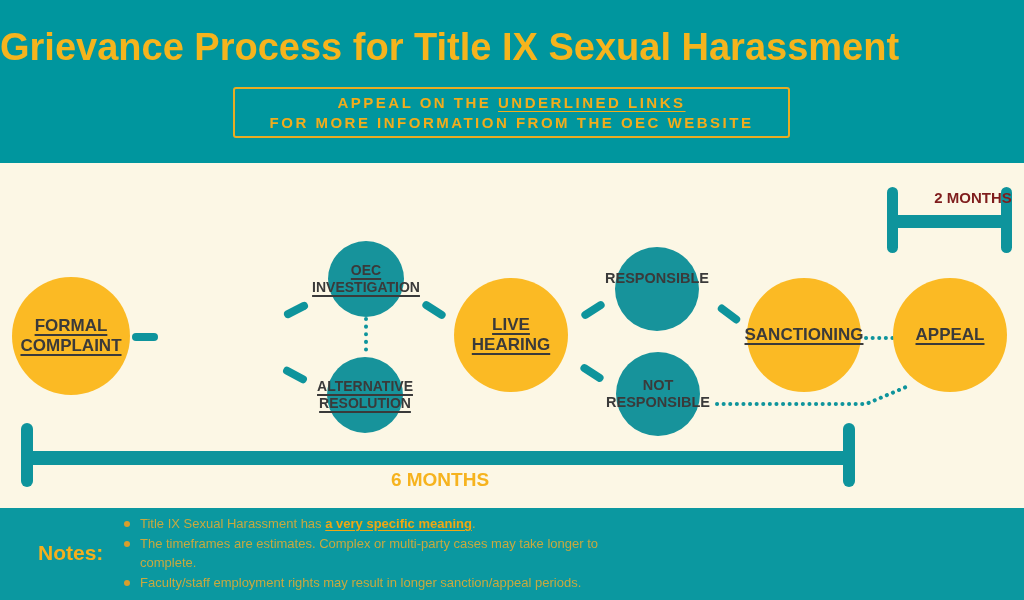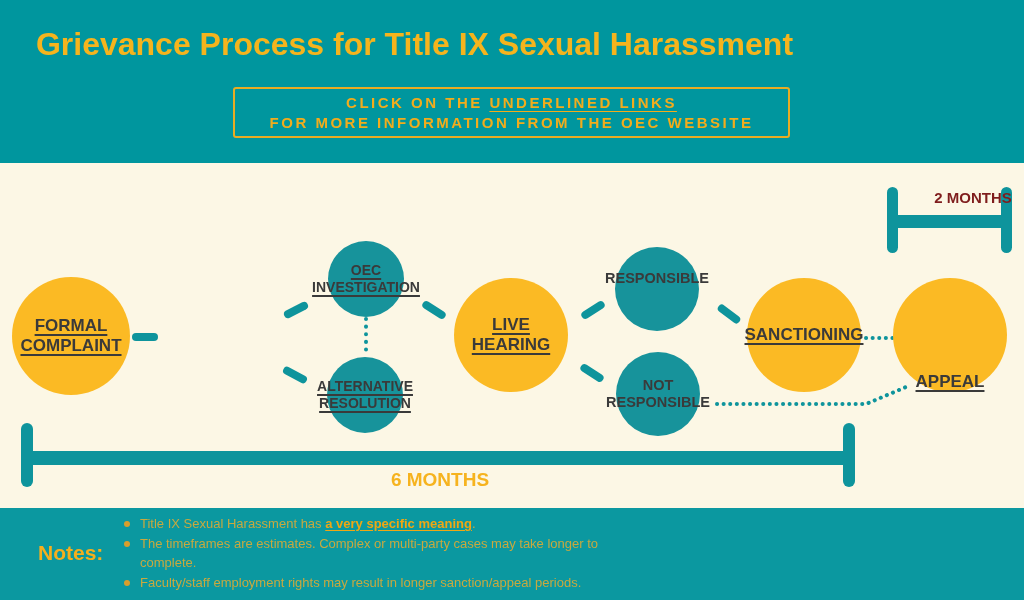--- a/index.html
+++ b/index.html
@@ -2,21 +2,21 @@
 <html><head>
 <meta charset="utf-8">
 <style>
   html,body{margin:0;padding:0;}
   body{font-family:"Liberation Sans", sans-serif;}
   #stage{position:relative;width:1024px;height:600px;overflow:hidden;background:#FCF7E5;}
 
   
   .header{position:absolute;left:0;top:0;width:1024px;height:163px;background:#00969E;}
   .title{position:absolute;left:0;top:26px;width:829px;text-align:center;
-         font-size:32px;font-weight:bold;color:#F5B41D;letter-spacing:0px;white-space:nowrap;}
+         font-size:38px;font-weight:bold;color:#F5B41D;letter-spacing:0px;white-space:nowrap;}
   .info-box{position:absolute;left:233px;top:87px;width:553px;height:47px;
             border:2px solid #E9AC22;border-radius:3px;display:flex;flex-direction:column;
             align-items:center;justify-content:center;}
   .info-line{color:#F2AC1C;font-weight:bold;font-size:15px;letter-spacing:2.5px;line-height:20px;white-space:nowrap;}
   .info-line .u{text-decoration:underline;text-underline-offset:3px;}
 
   
   .main{position:absolute;left:0;top:163px;width:1024px;height:345px;background:#FCF7E5;}
 
   .circle{position:absolute;border-radius:50%;display:flex;align-items:center;justify-content:center;}
@@ -27,21 +27,21 @@
   .underlined .clabel{text-decoration:underline;text-decoration-thickness:2px;text-underline-offset:3px;}
 
   .c-formal        {left:12px;  top:114px; width:118px;height:118px;}
   .c-notice        {left:159px; top:114px; width:118px;height:118px;}
   .c-oec           {left:328px; top:78px;  width:76px; height:76px;}
   .c-altres        {left:327px; top:194px; width:76px; height:76px;}
   .c-live          {left:454px; top:115px; width:114px;height:114px;}
   .c-resp          {left:615px; top:84px;  width:84px; height:84px;}
   .c-notresp       {left:616px; top:189px; width:84px; height:84px;}
   .c-sanction      {left:747px; top:115px; width:114px;height:114px;}
-  .c-appeal        {left:893px; top:115px; width:114px;height:114px;align-items:flex-end;}
+  .c-appeal        {left:893px; top:115px; width:114px;height:114px;}
 
   .c-formal .clabel,.c-notice .clabel,.c-live .clabel{font-size:17px;}
   .c-sanction .clabel,.c-appeal .clabel{font-size:17px;}
   .c-oec .clabel,.c-altres .clabel{font-size:14px;}
   .c-resp .clabel,.c-notresp .clabel{font-size:14.5px;}
   .c-resp .clabel{transform:translateY(-10px);}
 
   .dash{position:absolute;width:26px;height:8px;background:#0E949C;border-radius:4px;}
   .dash1{left:132px;top:170px;}
   .dash2{left:283px;top:143px;transform:rotate(-27deg);}
@@ -82,21 +82,21 @@
 </style>
 </head>
 <body>
 
 <div id="stage">
 
   <div class="header">
     <div class="title">Grievance Process for Title IX Sexual Harassment</div>
     <div class="info-box">
       <div class="info-line">
-        <span>CLICK ON THE </span><span class="u">UNDERLINED LINKS</span>
+        <span>APPEAL ON THE </span><span class="u">UNDERLINED LINKS</span>
       </div>
       <div class="info-line">FOR MORE INFORMATION FROM THE OEC WEBSITE</div>
     </div>
   </div>
 
   <div class="main">
 
     <svg class="dots-svg" viewBox="0 0 1024 345" xmlns="http://www.w3.org/2000/svg">
       <path d="M366 156 V190" fill="none" stroke="#0E949C" stroke-width="4" stroke-linecap="round" stroke-dasharray="0.1 7.5"></path>
       <path d="M866 175 H894" fill="none" stroke="#0E949C" stroke-width="4" stroke-linecap="round" stroke-dasharray="0.1 6.5"></path>

